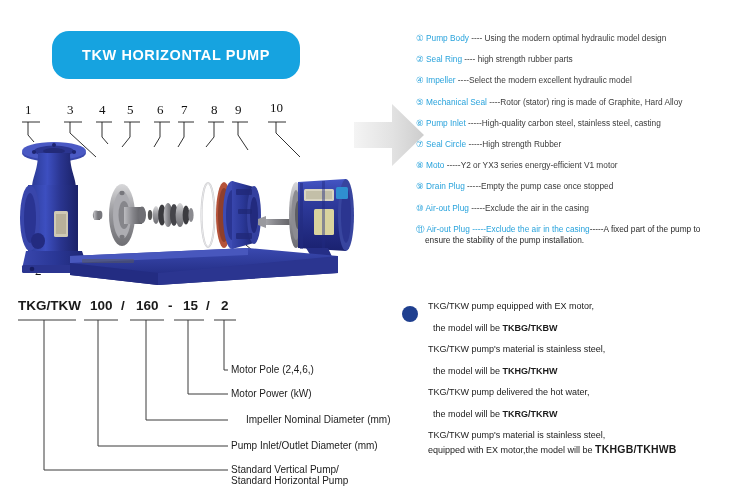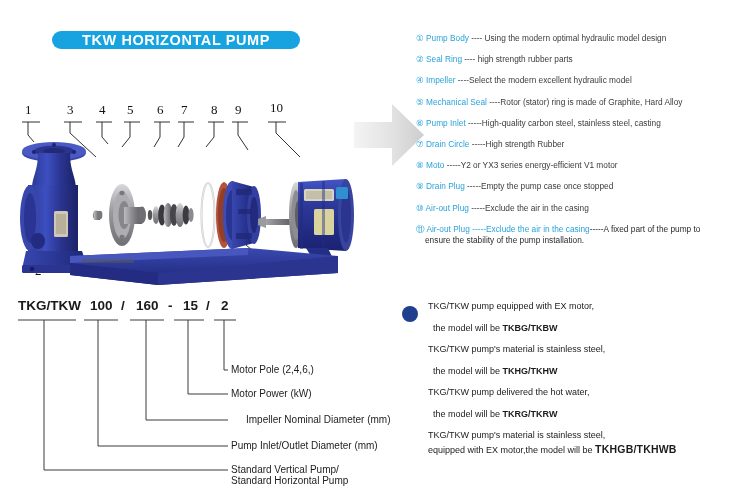--- a/index.html
+++ b/index.html
@@ -5,21 +5,21 @@
   html,body{margin:0;padding:0;}
   body{
     width:756px;height:500px;background:#ffffff;
     font-family:"Liberation Sans",sans-serif;
     position:relative;overflow:hidden;
   }
   .page{position:absolute;inset:0;}
 
   
   .title-banner{
-    position:absolute;left:52px;top:31px;width:248px;height:18px;
+    position:absolute;left:52px;top:31px;width:248px;height:48px;
     background:#16A3E0;border-radius:17px;
     display:flex;align-items:center;justify-content:center;
   }
   .title-banner span{
     color:#ffffff;font-weight:bold;font-size:14.5px;letter-spacing:.6px;
   }
 
   
   .explode{position:absolute;left:8px;top:95px;width:360px;height:195px;}
   .callouts{position:absolute;left:0;top:0;width:360px;height:195px;}
@@ -308,21 +308,21 @@
     </div>
 
     <div class="part-row">
       <span class="cn">⑥</span>
       <span class="pn">Pump Inlet</span>
       <span>-----</span><span>High-quality carbon steel, stainless steel, casting</span>
     </div>
 
     <div class="part-row">
       <span class="cn">⑦</span>
-      <span class="pn">Drain Circle</span>
+      <span class="pn">Seal Circle</span>
       <span>-----</span><span>High strength Rubber</span>
     </div>
 
     <div class="part-row">
       <span class="cn">⑧</span>
       <span class="pn">Moto</span>
       <span>-----</span><span>Y2 or YX3 series energy-efficient V1 motor</span>
     </div>
 
     <div class="part-row">

